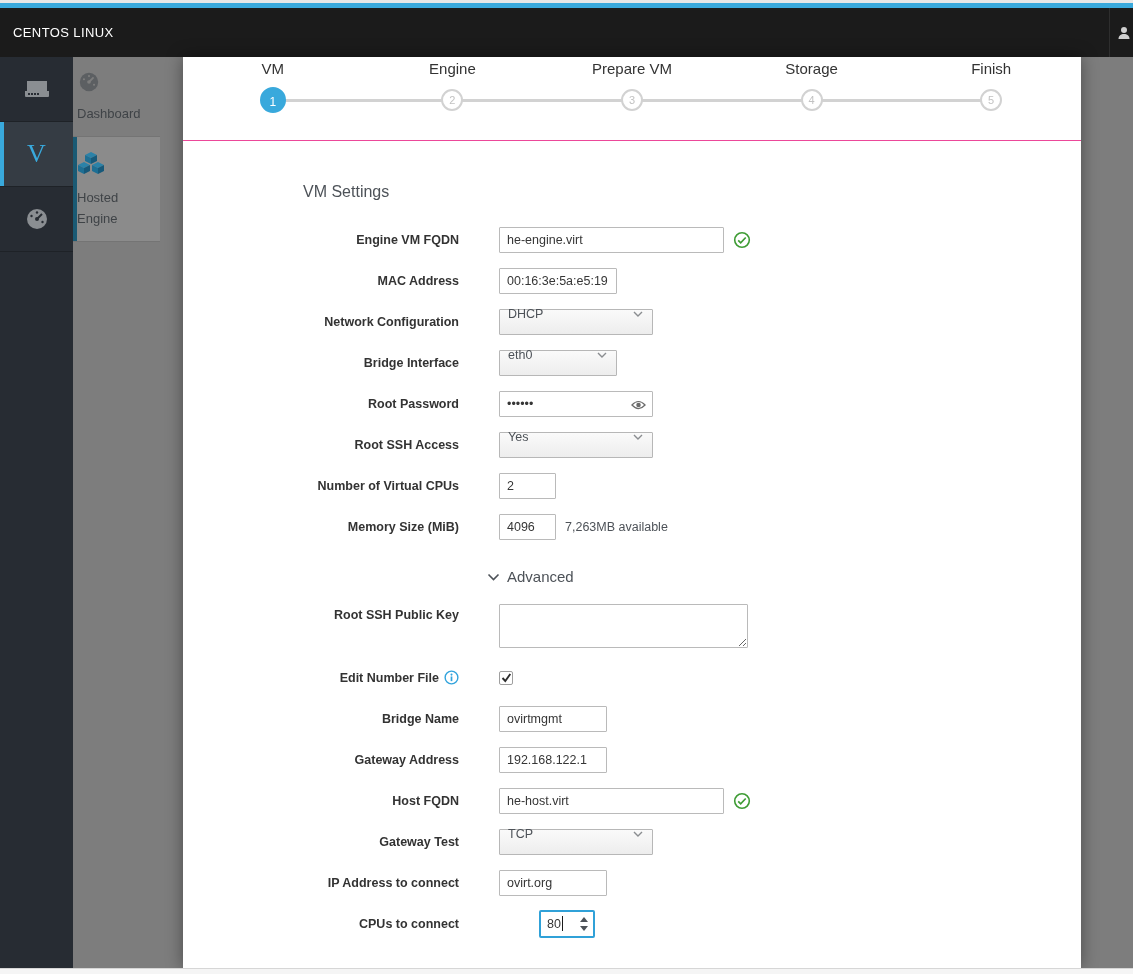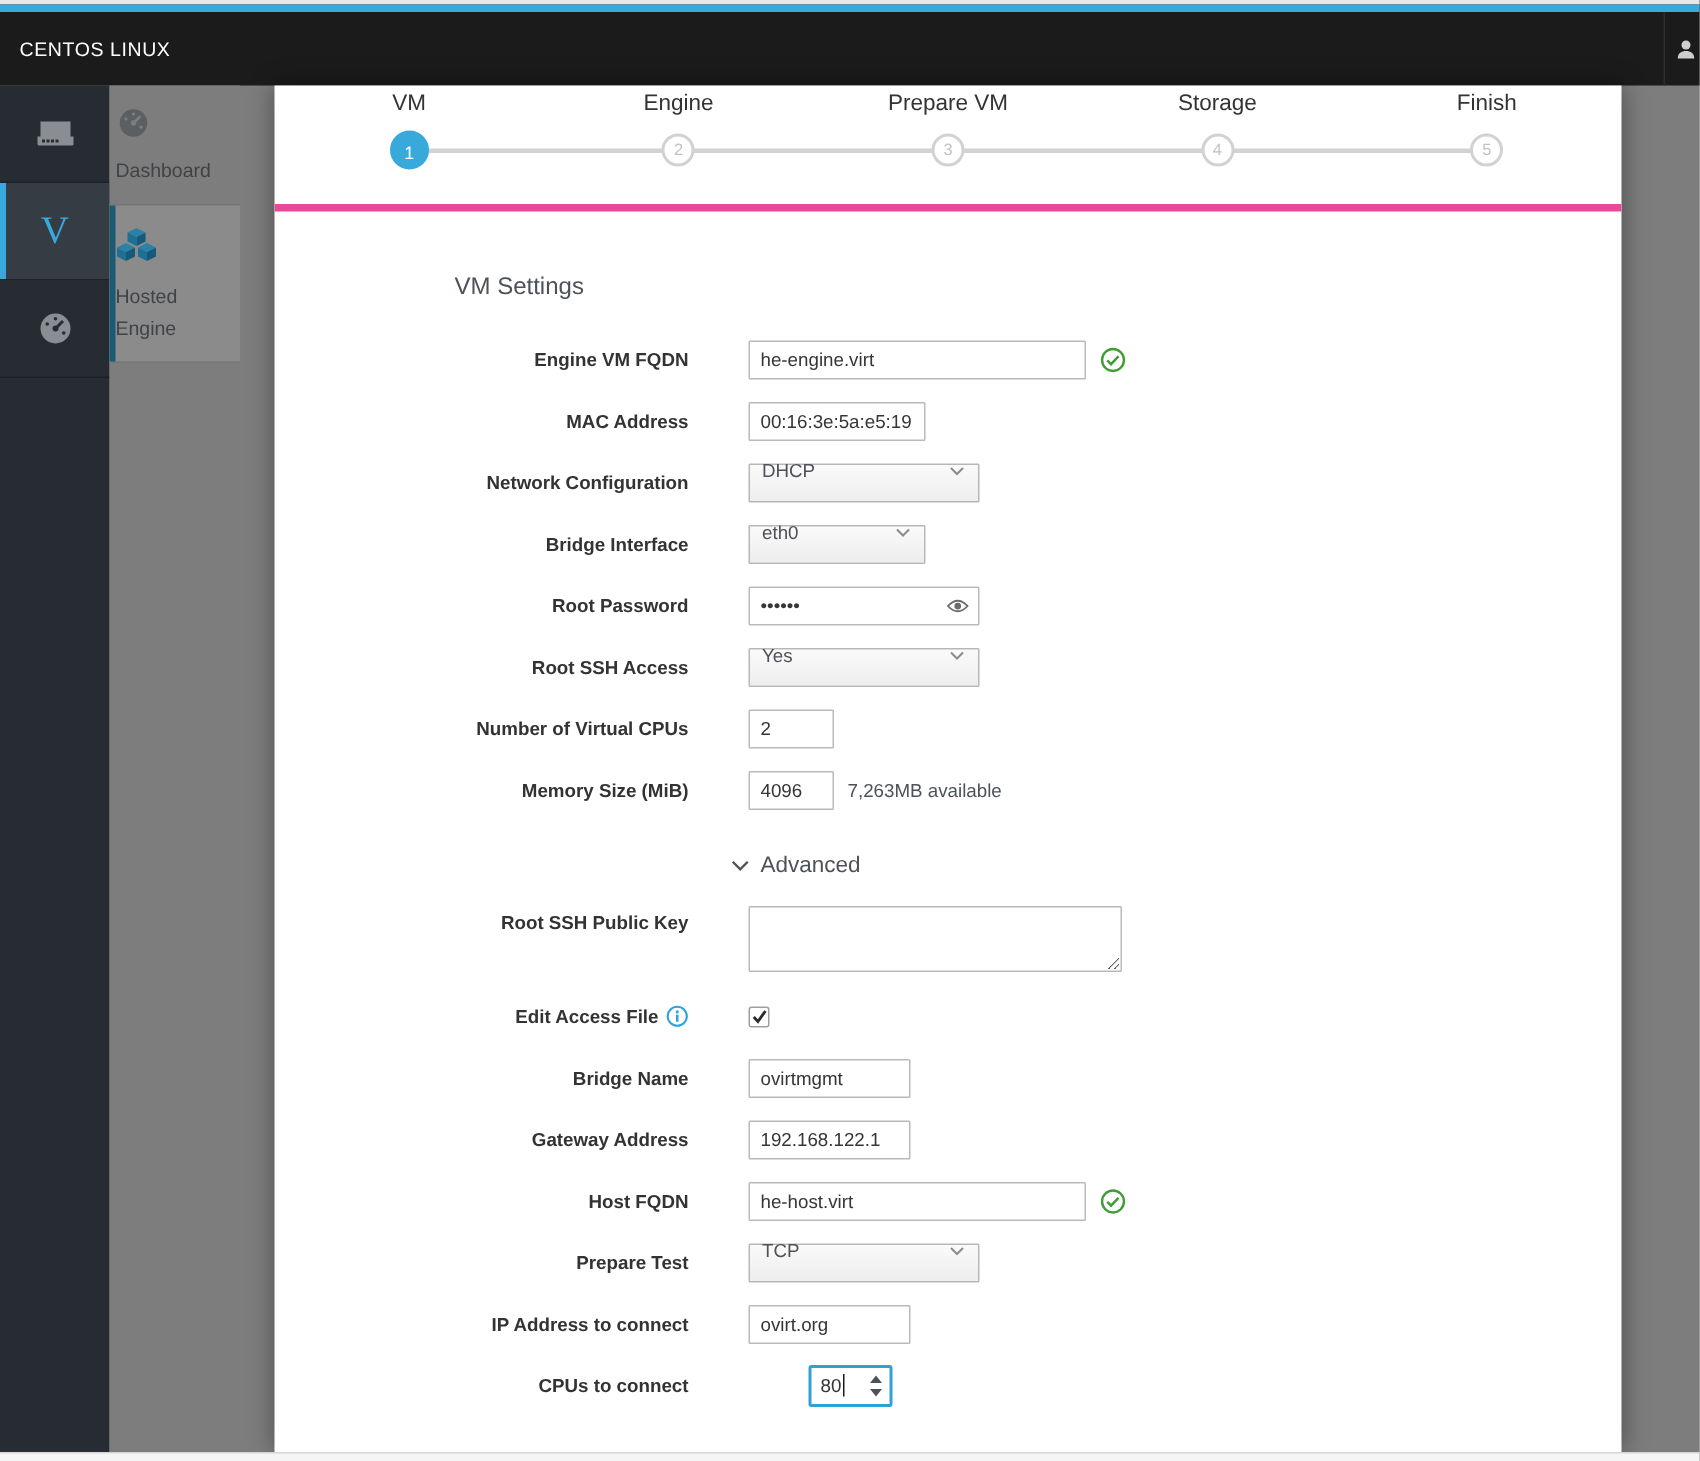--- a/index.html
+++ b/index.html
@@ -28,21 +28,21 @@
   .s2-item { padding:14px 4px 12px 4px; text-align:left; color:#3f4347; font-size:13px;
     border-bottom:1px solid #747474; position:relative; cursor:pointer; }
   .s2-item .lbl { display:block; margin-top:7px; line-height:21px; }
   .s2-item.active { background:#8b8b8b; }
   .s2-item.active::before { content:""; position:absolute; left:0; top:0; bottom:0; width:4px; background:#1a5a74; }
 
   
   .modal { position:absolute; left:183px; top:57px; width:898px; height:911px; background:#fff;
     box-shadow:0 0 16px rgba(0,0,0,.4); overflow:hidden; }
 
-  .steps { position:relative; height:84px; border-bottom:5px solid #ec4899; }
+  .steps { position:relative; height:84px; border-bottom:1px solid #ec4899; }
   .steps .track { position:absolute; left:90px; right:90px; top:42px; height:3px; background:#d2d2d2; }
   .steps-row { display:flex; height:100%; }
   .step { flex:1; position:relative; text-align:center; }
   .step .s-label { display:block; margin-top:3px; font-size:15px; color:#333; }
   .step .s-circle { position:absolute; left:50%; top:43px; transform:translate(-50%,-50%);
     width:22px; height:22px; border-radius:50%; background:#fff; border:2px solid #d2d2d2;
     color:#c2c2c2; font-size:11px; line-height:18px; }
   .step.active .s-circle { width:26px; height:26px; background:#39a9dc; border-color:#39a9dc;
     color:#fff; font-size:12px; line-height:26px; }
 
@@ -285,21 +285,21 @@
     </div>
 
     <div class="frow ta-row">
       <span class="flabel">Root SSH Public Key</span>
       <span class="fctrl">
         <textarea class="ta" style=""></textarea>
       </span>
     </div>
 
     <div class="frow">
-      <span class="flabel"><span>Edit Access File</span><span class="info-ic">
+      <span class="flabel"><span>Edit Number File</span><span class="info-ic">
             <svg width="15" height="15" viewBox="0 0 16 16">
           <circle cx="8" cy="8" r="6.8" fill="none" stroke="#31a3dc" stroke-width="1.5"></circle>
           <circle cx="8" cy="4.9" r="1.1" fill="#31a3dc"></circle>
           <rect x="7.1" y="6.9" width="1.8" height="5" fill="#31a3dc"></rect>
         </svg>
           </span></span>
       <span class="fctrl">
         <span class="cb">
           <svg width="11" height="10" viewBox="0 0 11 10">
             <path d="M1.5 5 l2.8 3 l5-7" fill="none" stroke="#2d2d2d" stroke-width="1.9"></path>
@@ -329,21 +329,21 @@
         <span class="after-icon">
           <svg width="18" height="18" viewBox="0 0 18 18">
             <circle cx="9" cy="9" r="7.3" fill="none" stroke="#3f9c35" stroke-width="1.6"></circle>
             <path d="M5.2 9.3 l2.5 2.5 l5-5.3" fill="none" stroke="#3f9c35" stroke-width="1.7"></path>
           </svg>
         </span>
       </span>
     </div>
 
     <div class="frow">
-      <span class="flabel">Prepare Test</span>
+      <span class="flabel">Gateway Test</span>
       <span class="fctrl">
         <span class="sel w154">
           <span>TCP</span>
           <svg width="10" height="6" viewBox="0 0 10 6">
             <path d="M1 1 l4 4 l4-4" fill="none" stroke="#8a8d90" stroke-width="1.4"></path>
           </svg>
         </span>
       </span>
     </div>
 

